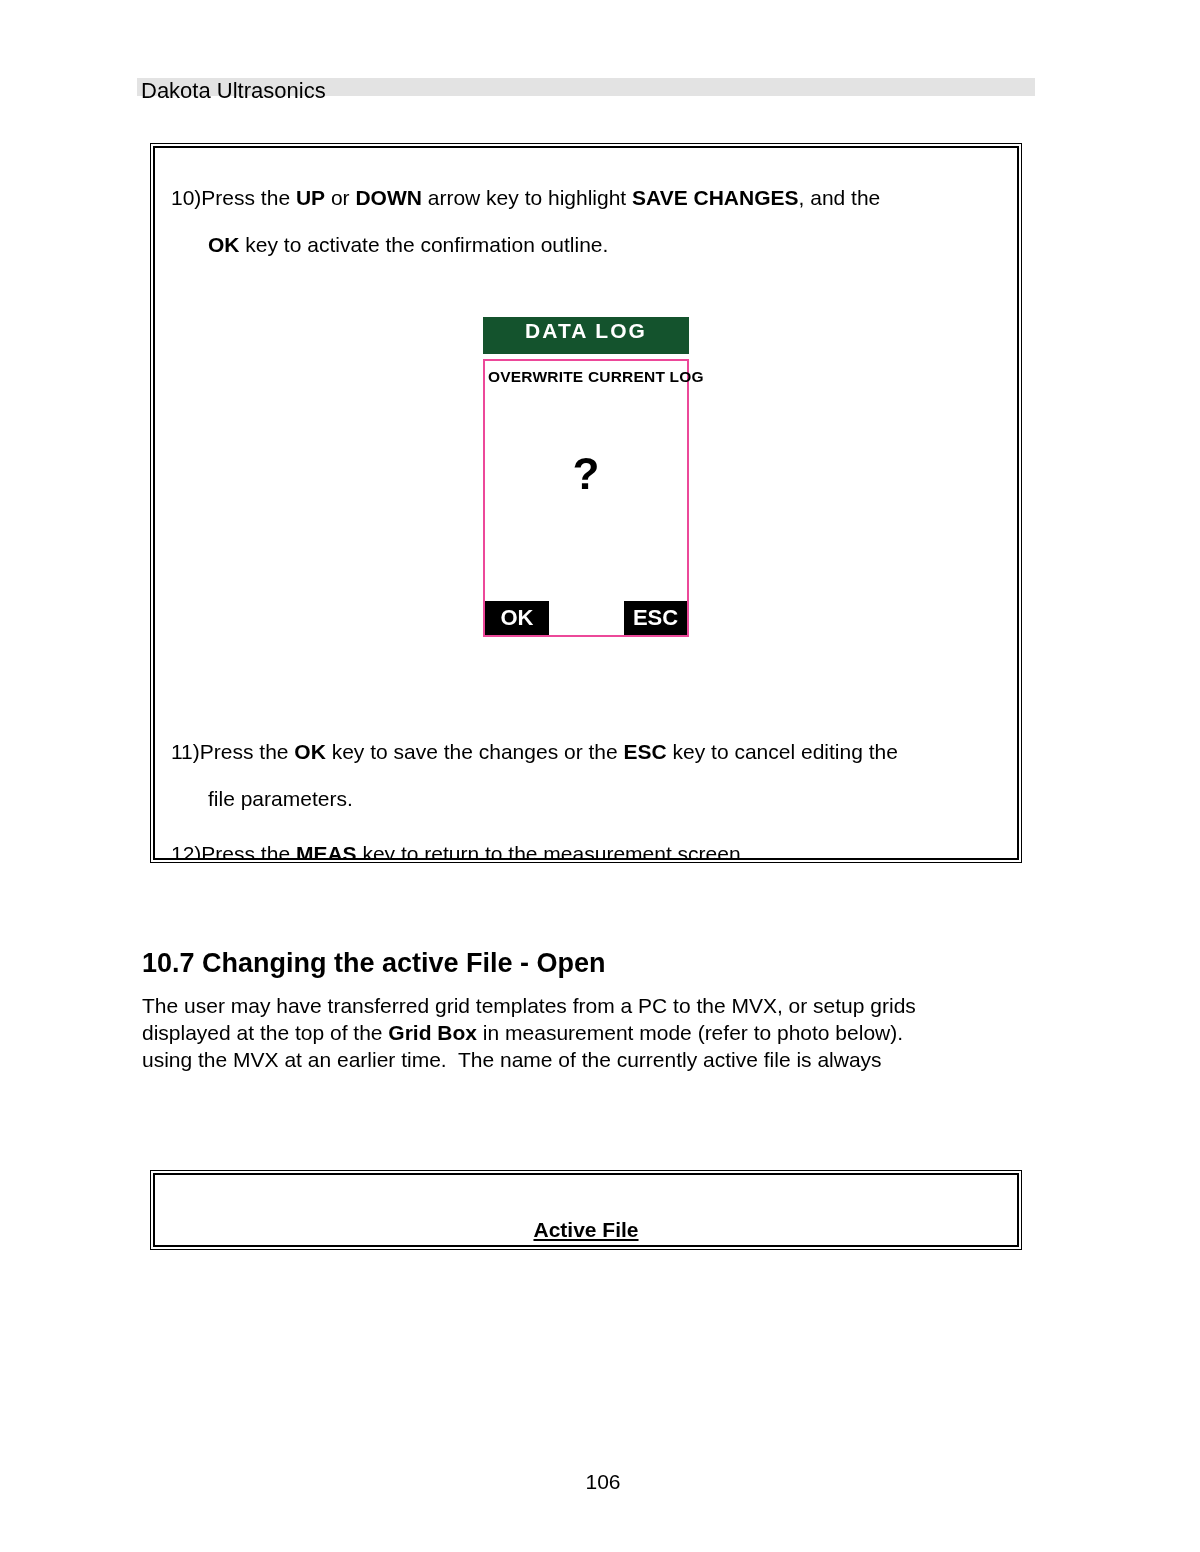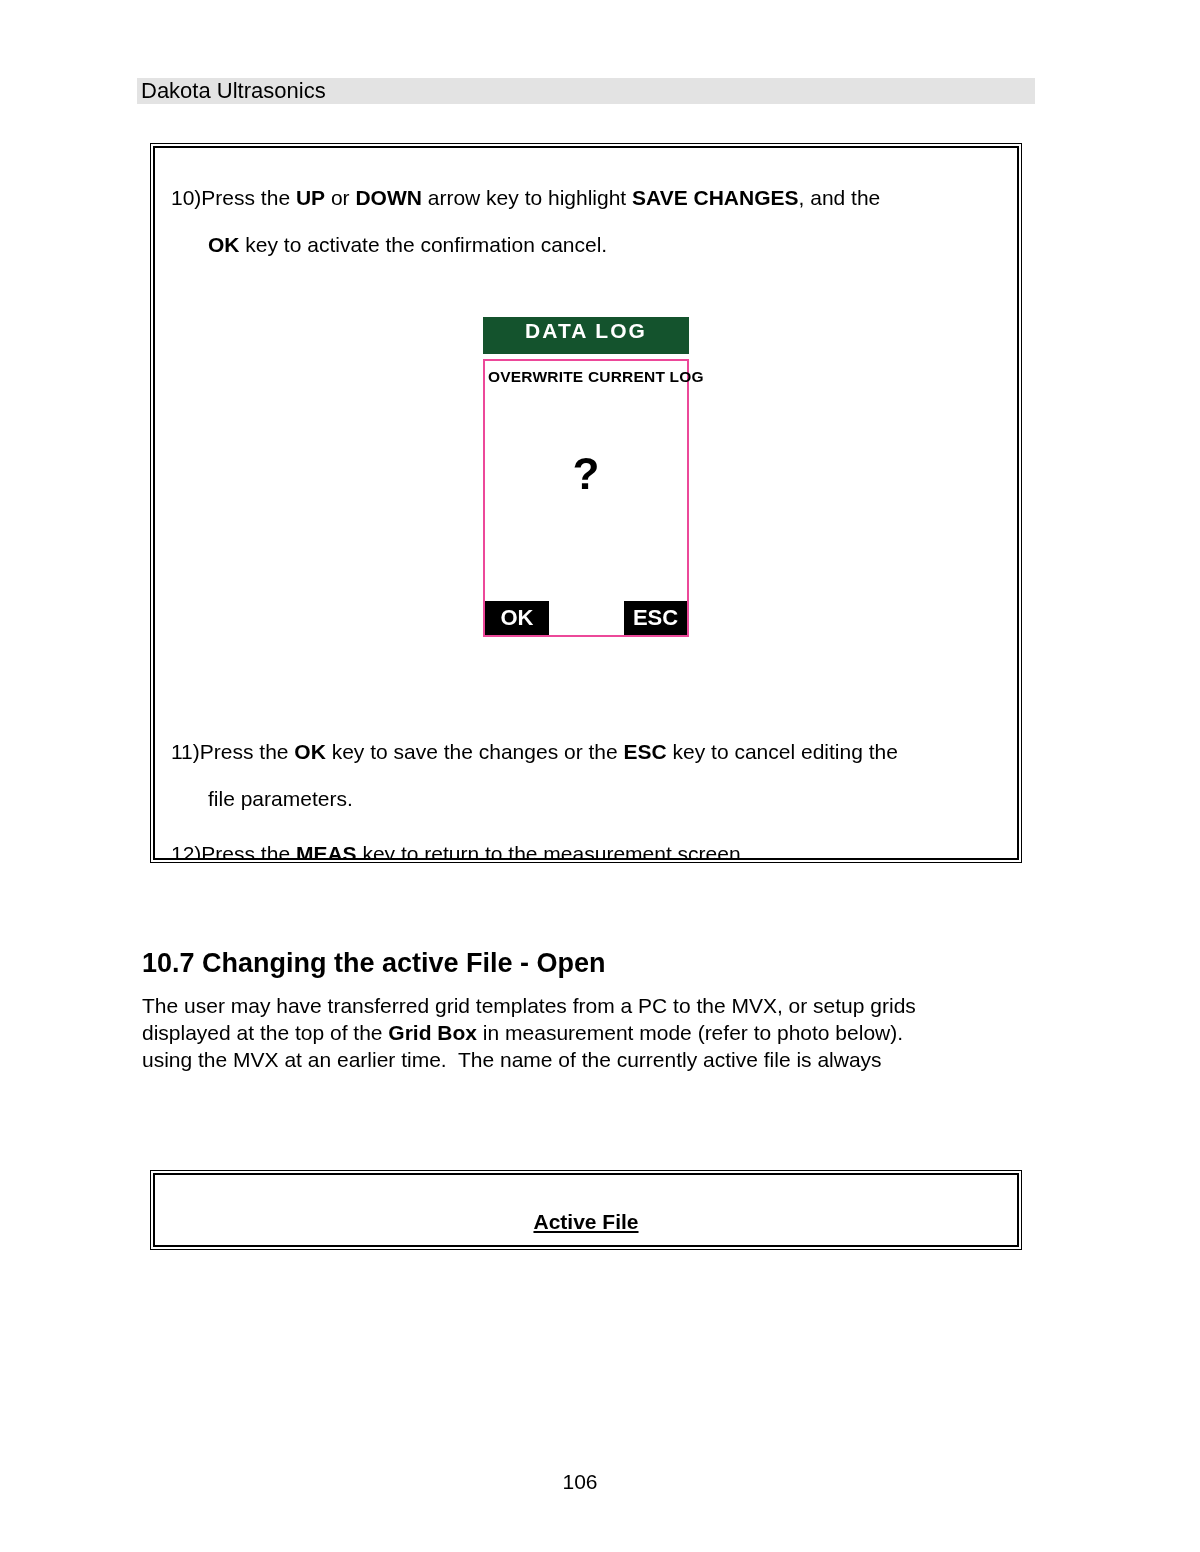--- a/index.html
+++ b/index.html
@@ -9,21 +9,21 @@
     height: 1552px;
     position: relative;
     font-family: "Liberation Sans", sans-serif;
     color: #000000;
   }
 
   
   .header-bar {
     position: absolute;
     left: 137px; top: 78px;
-    width: 898px; height: 26px;
+    width: 898px; height: 18px;
     background: #e3e3e3;
     font-size: 22px;
     line-height: 26px;
     padding-left: 4px;
     white-space: nowrap;
   }
 
   
   .outer-box {
     position: absolute;
@@ -120,52 +120,52 @@
     line-height: 27px;
     white-space: pre-wrap;
   }
 
   
   .active-file-box { left: 150px; top: 1170px; width: 872px; height: 80px; }
   .active-file-box .inner-box {
     display: flex;
     align-items: flex-end;
     justify-content: center;
-    padding-bottom: 11px;
+    padding-bottom: 3px;
   }
   .af-label {
     font-size: 21px;
     font-weight: bold;
     text-decoration: underline;
   }
 
   
   .footer {
     position: absolute;
-    left: 131px; top: 1470px;
+    left: 154px; top: 1470px;
     width: 898px;
     text-align: center;
     font-size: 21px;
   }
 </style>
 </head>
 <body>
 
 <div>
 
   <div class="header-bar">
     <span>Dakota Ultrasonics</span>
   </div>
 
   <div class="outer-box instructions-box">
     <div class="inner-box">
 
       <div class="instruction">
         <div class="iline"><span>10)Press the </span><span class="b">UP</span><span> or </span><span class="b">DOWN</span><span> arrow key to highlight </span><span class="b">SAVE CHANGES</span><span>, and the</span></div>
-        <div class="iline cont"><span class="b">OK</span><span> key to activate the confirmation cancel.</span></div>
+        <div class="iline cont"><span class="b">OK</span><span> key to activate the confirmation outline.</span></div>
       </div>
 
       <div class="dialog">
         <div class="dialog-title">
           <span>DATA LOG</span>
         </div>
         <div class="dialog-body">
           <div class="dialog-msg">OVERWRITE CURRENT LOG</div>
           <div class="dialog-q">?</div>
           <div class="dialog-btn dialog-ok">OK</div>

